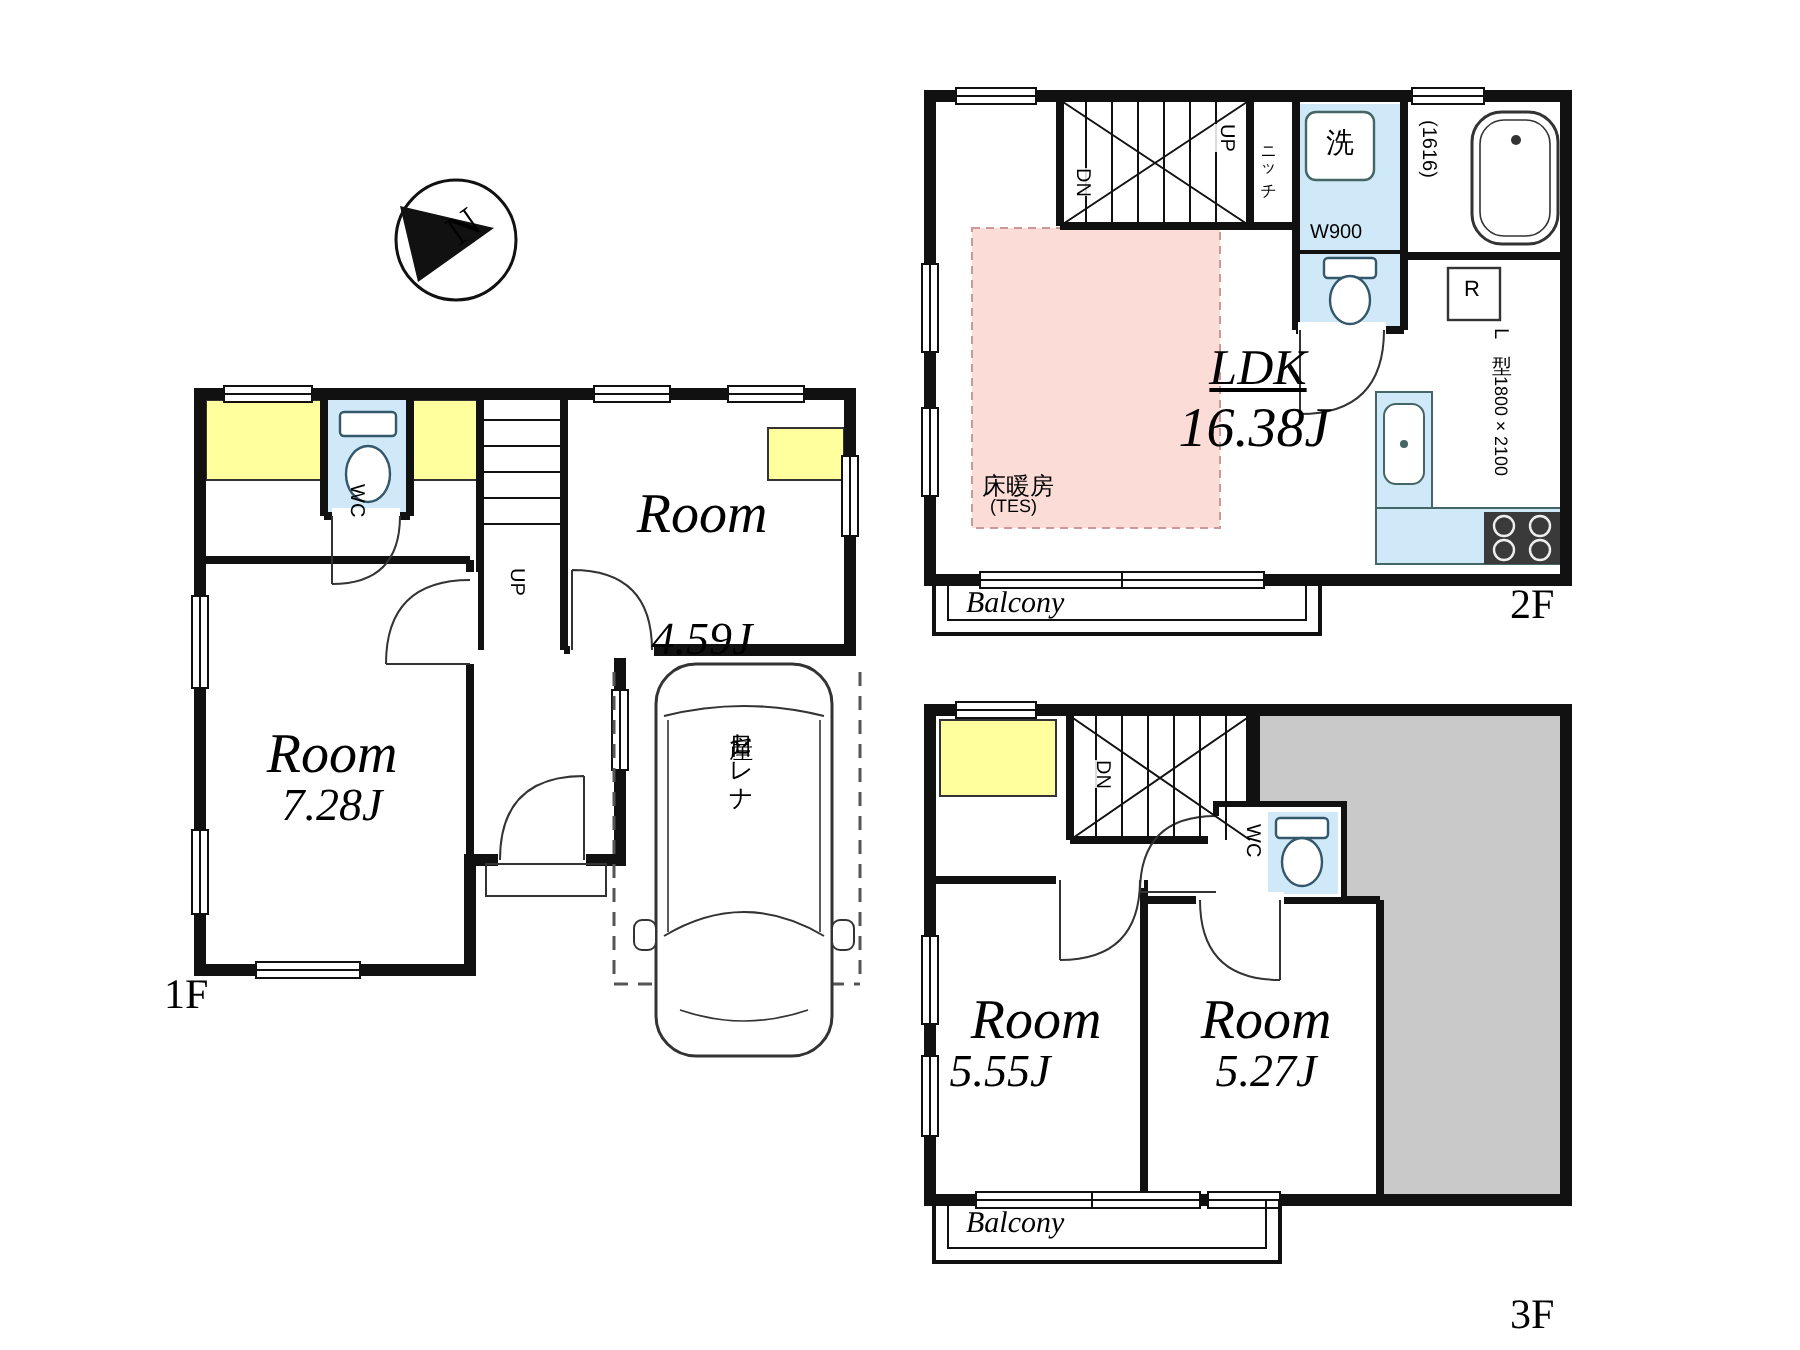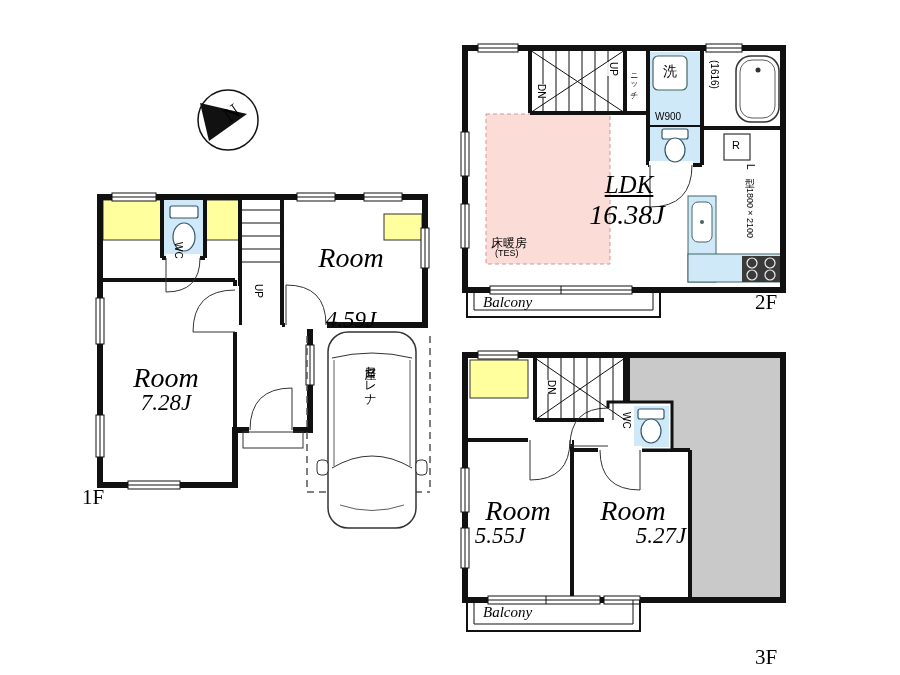--- a/index.html
+++ b/index.html
@@ -234,19 +234,19 @@
 <div class="lbl small vlbl" style="left:708px;top:60px;">(1616)</div>
 <div class="lbl small" style="left:732px;top:140px;font-size:11px;">R</div>
 <div class="lbl jp vlbl" style="left:744px;top:164px;font-size:10px;">L型</div>
 <div class="lbl small vlbl" style="left:745px;top:188px;font-size:9px;">1800×2100</div>
 <div class="lbl balcony-lbl" style="left:483px;top:295px;">Balcony</div>
 <div class="lbl floor-name" style="left:755px;top:291px;">2F</div>
 
 <div class="lbl room-name center" style="left:518px;top:496px;">Room</div>
 <div class="lbl room-size center" style="left:500px;top:524px;">5.55J</div>
 <div class="lbl room-name center" style="left:633px;top:496px;">Room</div>
-<div class="lbl room-size center" style="left:633px;top:524px;margin-left:28px;">5.27J</div>
+<div class="lbl room-size center" style="left:633px;top:524px;">5.27J</div>
 <div class="lbl small vlbl" style="left:620px;top:412px;">WC</div>
 <div class="lbl small vlbl bgw" style="left:545px;top:380px;">DN</div>
 <div class="lbl balcony-lbl" style="left:483px;top:605px;">Balcony</div>
 <div class="lbl floor-name" style="left:755px;top:600px;margin-top:46px;">3F</div>
 
 </div>
 
 </body></html>

